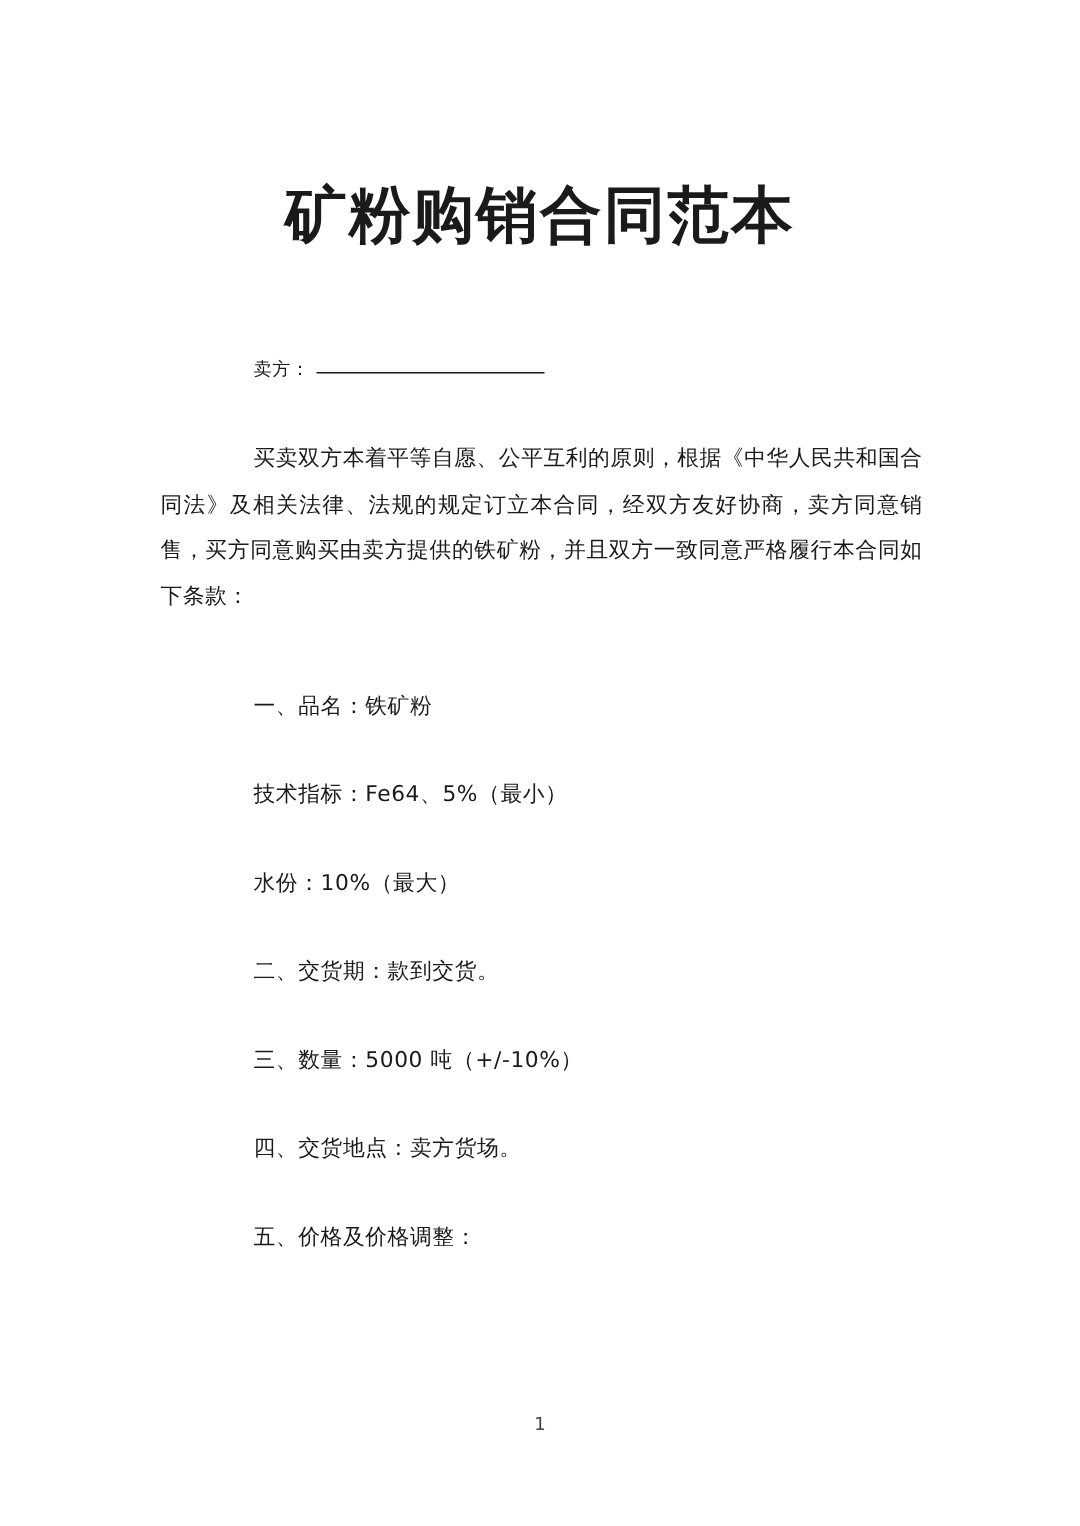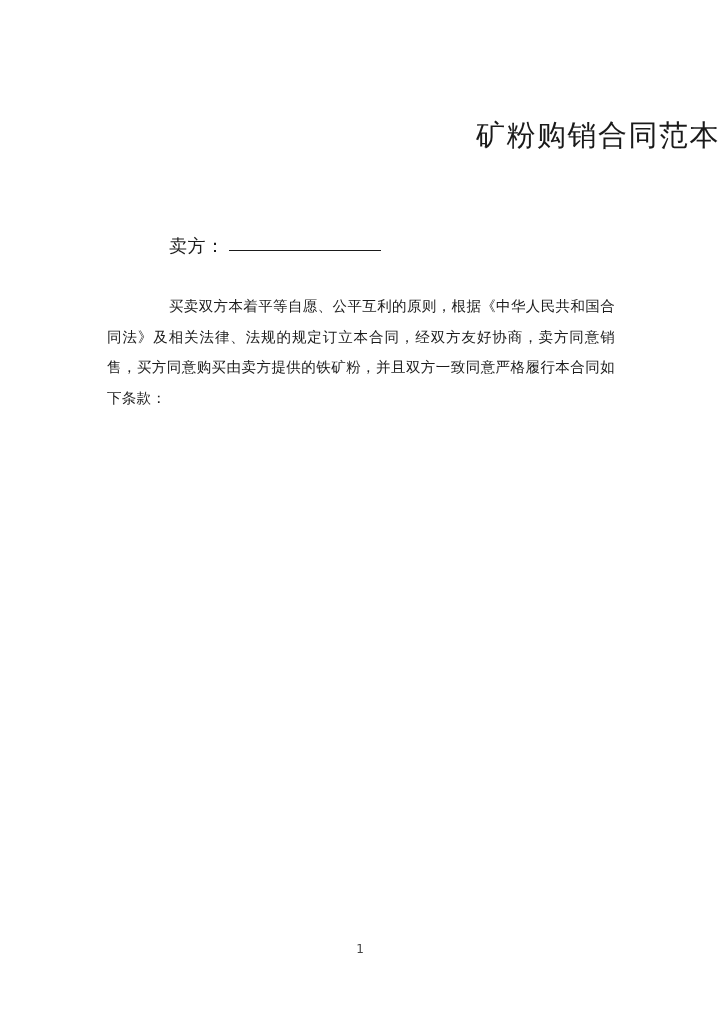--- a/index.html
+++ b/index.html
@@ -24,38 +24,38 @@
     box-sizing: border-box;
     overflow: hidden;
   }
 
   
   .doc-title {
     position: absolute;
     left: 0;
     right: 0;
     top: 96px;
-    text-align: right;
-    font-size: 29px;
-    font-weight: normal;
+    text-align: center;
+    font-size: 41px;
+    font-weight: bold;
     letter-spacing: 1.5px;
     line-height: 40px;
     font-family: "DejaVu Sans", "Liberation Sans", sans-serif;
   }
 
   
   .body-block {
     position: absolute;
     left: 107px;
     top: 236px;
     width: 508px;
   }
 
   .party-line {
-    font-size: 18px;
+    font-size: 12px;
     line-height: 20px;
     margin-left: 62px;
     margin-bottom: 35px;
     white-space: nowrap;
     letter-spacing: 0.4px;
   }
   .party-line .label {
     letter-spacing: 0.5px;
   }
   .rule {
@@ -119,18 +119,27 @@
 
   <div class="body-block">
 
     <div class="party-line">
       <span class="label">卖方：</span><span class="rule seller"></span>
     </div>
 
 
     <p class="para">买卖双方本着平等自愿、公平互利的原则，根据《中华人民共和国合同法》及相关法律、法规的规定订立本合同，经双方友好协商，卖方同意销售，买方同意购买由卖方提供的铁矿粉，并且双方一致同意严格履行本合同如下条款：</p>
 
+    <ul class="clause-list">
+      <li class="clause first">一、品名：铁矿粉</li>
+      <li class="clause">技术指标：Fe64、5%（最小）</li>
+      <li class="clause">水份：10%（最大）</li>
+      <li class="clause">二、交货期：款到交货。</li>
+      <li class="clause">三、数量：5000 吨（+/-10%）</li>
+      <li class="clause">四、交货地点：卖方货场。</li>
+      <li class="clause">五、价格及价格调整：</li>
+    </ul>
 
   </div>
 
   <div class="page-number">1</div>
 
 </div>
 
 </body></html>

